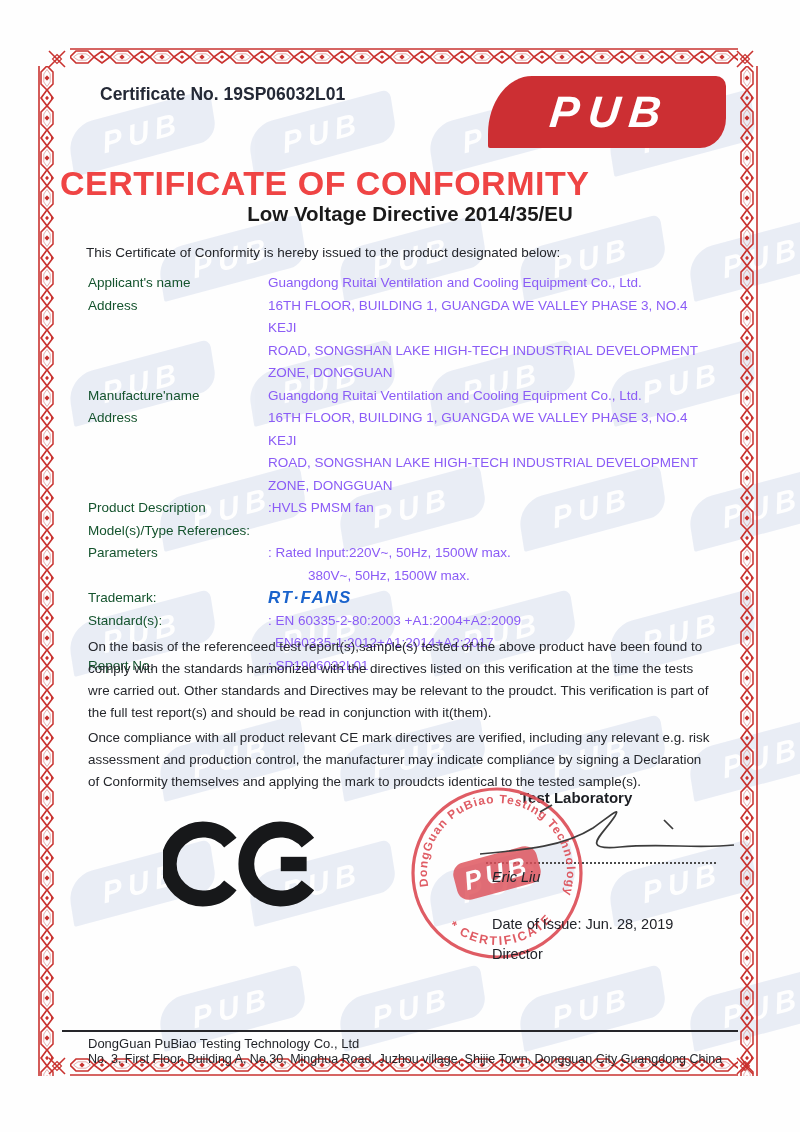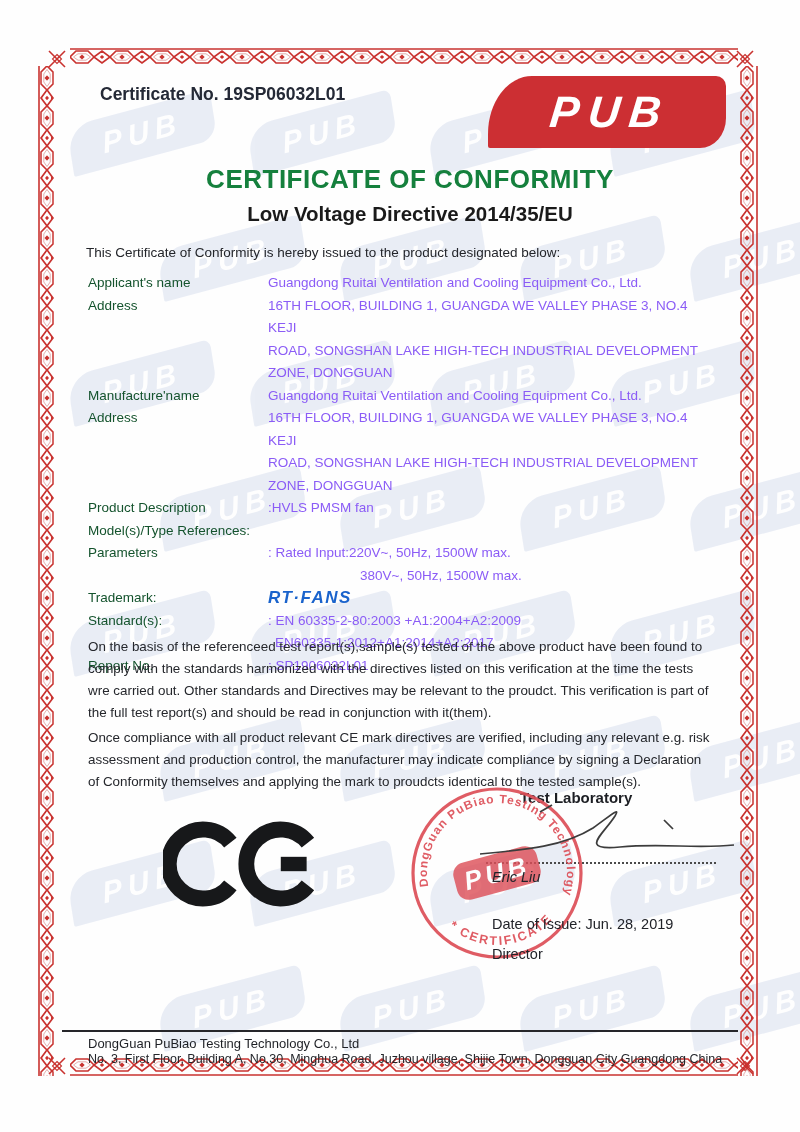--- a/index.html
+++ b/index.html
@@ -17,32 +17,32 @@
   .corner{position:absolute;z-index:2;}
 
   
   .cert-no{position:absolute;left:100px;top:84px;font-size:17.5px;font-weight:bold;color:#242936;z-index:3;}
   .pub-logo{position:absolute;left:488px;top:76px;width:238px;height:72px;background:#cc2f33;
       border-radius:44px 10px 26px 2px / 58px 10px 30px 2px;display:flex;align-items:center;justify-content:center;
       z-index:3;}
   .pub-logo span{font-size:44px;font-weight:800;font-style:italic;color:#ffffff;letter-spacing:9px;
       transform:skewX(-6deg);padding-left:6px;}
 
-  .title{position:absolute;left:60px;width:700px;top:164px;text-align:center;font-size:26px;font-weight:bold;
-      color:#15803d;letter-spacing:.5px;z-index:3;}
+  .title{position:absolute;left:60px;width:700px;top:164px;font-size:34px;font-weight:bold;
+      color:#ef4444;letter-spacing:.5px;z-index:3;}
   .subtitle{position:absolute;left:60px;width:700px;top:202px;text-align:center;font-size:20.5px;font-weight:bold;
       color:#1a1a1a;z-index:3;}
   .intro{position:absolute;left:86px;top:245px;font-size:13.5px;color:#23252a;z-index:3;}
 
   
   .fields{position:absolute;left:88px;top:272px;width:630px;z-index:3;font-size:13.5px;line-height:22.5px;}
   .frow{display:flex;align-items:flex-start;}
   .flabel{width:180px;flex:0 0 180px;font-weight:normal;color:#14532d;}
   .fvalue{flex:1;color:#8b5cf6;}
-  .ind-380{margin-left:92px;}
+  .ind-380{margin-left:40px;}
   .ind-sm{margin-left:7px;}
   .rt-logo{font-size:17px;font-weight:800;font-style:italic;color:#1a63cc;letter-spacing:1.5px;line-height:22.5px;}
 
   
   .paras{position:absolute;left:88px;top:636px;width:628px;font-size:13.4px;line-height:22px;color:#25272c;z-index:3;}
   .paras p{margin:0 0 3px 0;}
 
   
   .ce{position:absolute;left:163px;top:818px;z-index:3;}
   .sig-head{position:absolute;left:520px;top:789px;font-size:15px;font-weight:bold;color:#1c1e23;z-index:3;}

